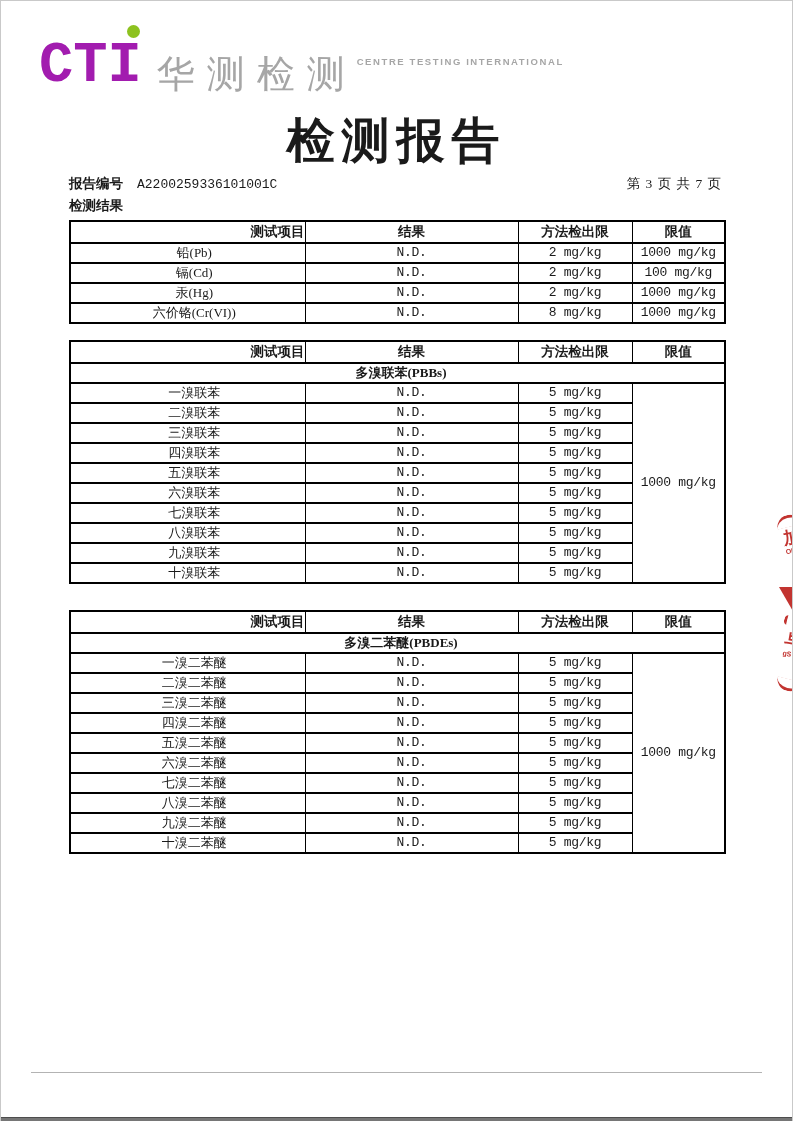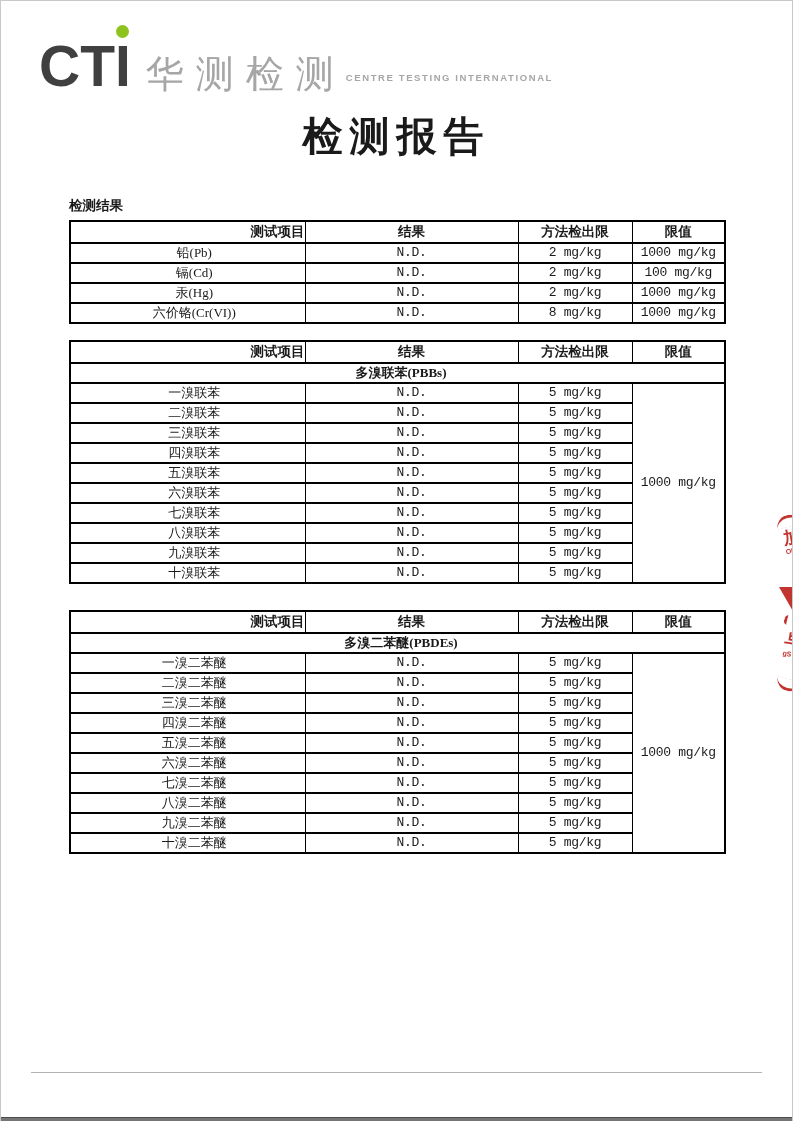--- a/index.html
+++ b/index.html
@@ -15,44 +15,44 @@
     border-right: 1px solid #c9c9c9;
     overflow: hidden;
     font-family: "Liberation Serif", "DejaVu Serif", serif;
     color: #1a1a1a;
   }
 
   
   .logo { position: absolute; left: 38px; top: 36px; display: flex; align-items: flex-end; gap: 15px; }
   .logo-cti {
     position: relative;
-    font-family: Liberation Sans, sans-serif;
+    font-family: Liberation Mono, monospace;
     font-weight: 800;
     font-size: 57px;
     line-height: 58px;
     letter-spacing: 0px;
-    color: #404040;
+    color: #a21caf;
   }
   .cti-dot { position: absolute; top: -12px; right: 2px; width: 13px; height: 13px; border-radius: 50%; background: #8dc21f; }
   .logo-right { display: flex; padding-bottom: 1px; }
   .logo-cn {
     font-family: "Liberation Sans", "DejaVu Sans", sans-serif;
     font-size: 38px; line-height: 40px; font-weight: 500;
     color: #a6a6a6; letter-spacing: 12px; white-space: nowrap;
   }
   .logo-en {
     font-family: "Liberation Sans", "DejaVu Sans", sans-serif;
     font-size: 9.5px; font-weight: 700; color: #a6a6a6;
-    letter-spacing: 1.6px; margin-top: 18px; white-space: nowrap;
+    letter-spacing: 1.6px; margin-top: 2px; white-space: nowrap;
   }
 
   
   .doc-title {
     position: absolute; top: 108px; left: 0; width: 100%;
-    text-align: center; font-size: 40px; font-weight: 700; letter-spacing: 7px;
+    text-align: center; font-size: 48px; font-weight: 700; letter-spacing: 7px;
   }
   .meta-row { position: absolute; top: 174px; left: 68px; right: 70px; display: flex; align-items: baseline; font-size: 13.5px; }
   .meta-label { font-weight: 700; }
   .meta-value { margin-left: 14px; font-family: "Liberation Mono", "DejaVu Sans Mono", monospace; font-size: 13px; }
   .page-indicator { margin-left: auto; font-size: 13.5px; letter-spacing: 1px; }
   .results-label { position: absolute; top: 196px; left: 68px; font-size: 13.5px; font-weight: 700; }
 
   
   table.report { position: absolute; left: 68px; width: 655px; border-collapse: collapse; table-layout: fixed; }
   .t1 { top: 219px; }
@@ -108,20 +108,25 @@
       <span class="cti-dot"></span>
     </div>
     <div class="logo-right">
       <div class="logo-cn">华测检测</div>
       <div class="logo-en">CENTRE TESTING INTERNATIONAL</div>
     </div>
   </div>
 
   <div class="doc-title">检测报告</div>
 
+  <div class="meta-row">
+    <span class="meta-label">报告编号</span>
+    <span class="meta-value">A2200259336101001C</span>
+    <span class="page-indicator">第 3 页  共 7 页</span>
+  </div>
   <div class="results-label">检测结果</div>
 
   <table class="report t1">
     <colgroup>
         <col class="c-item">
         <col class="c-result">
         <col class="c-mdl">
         <col class="c-limit">
       </colgroup>
     <tbody>

